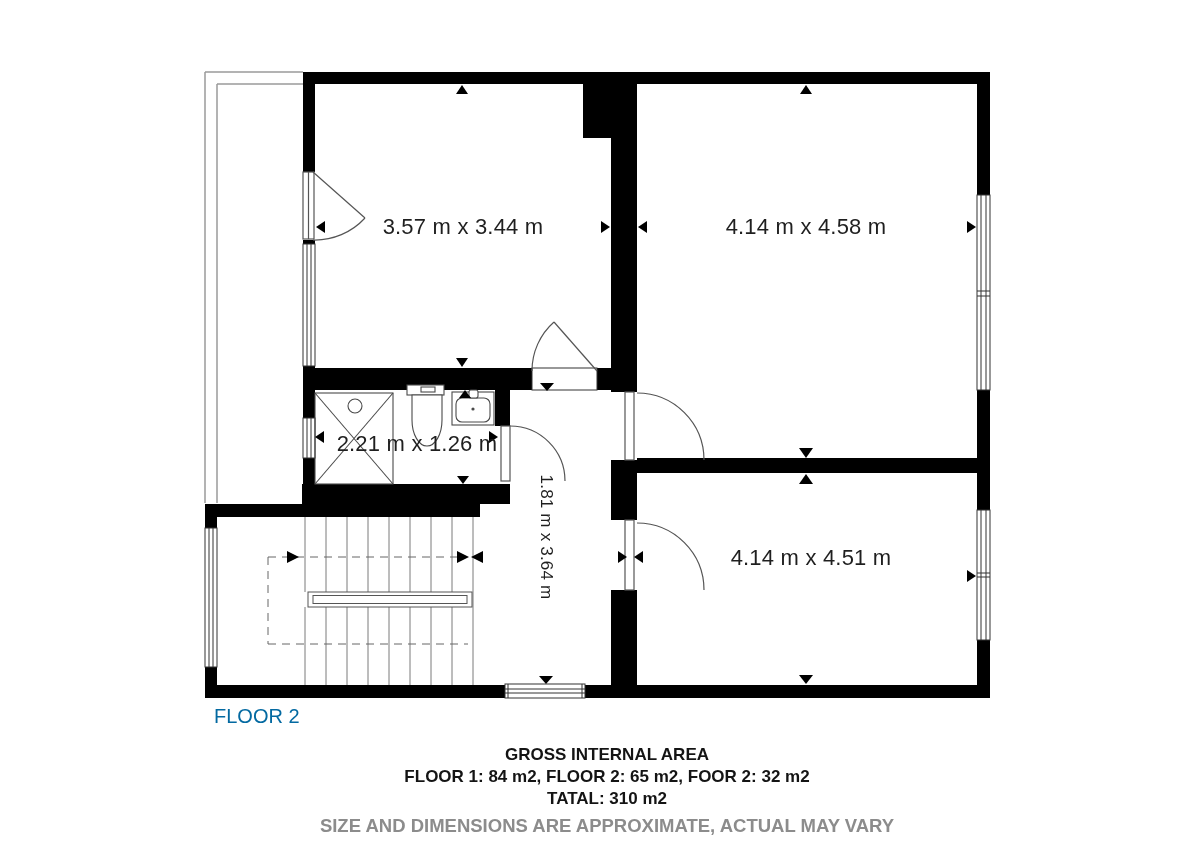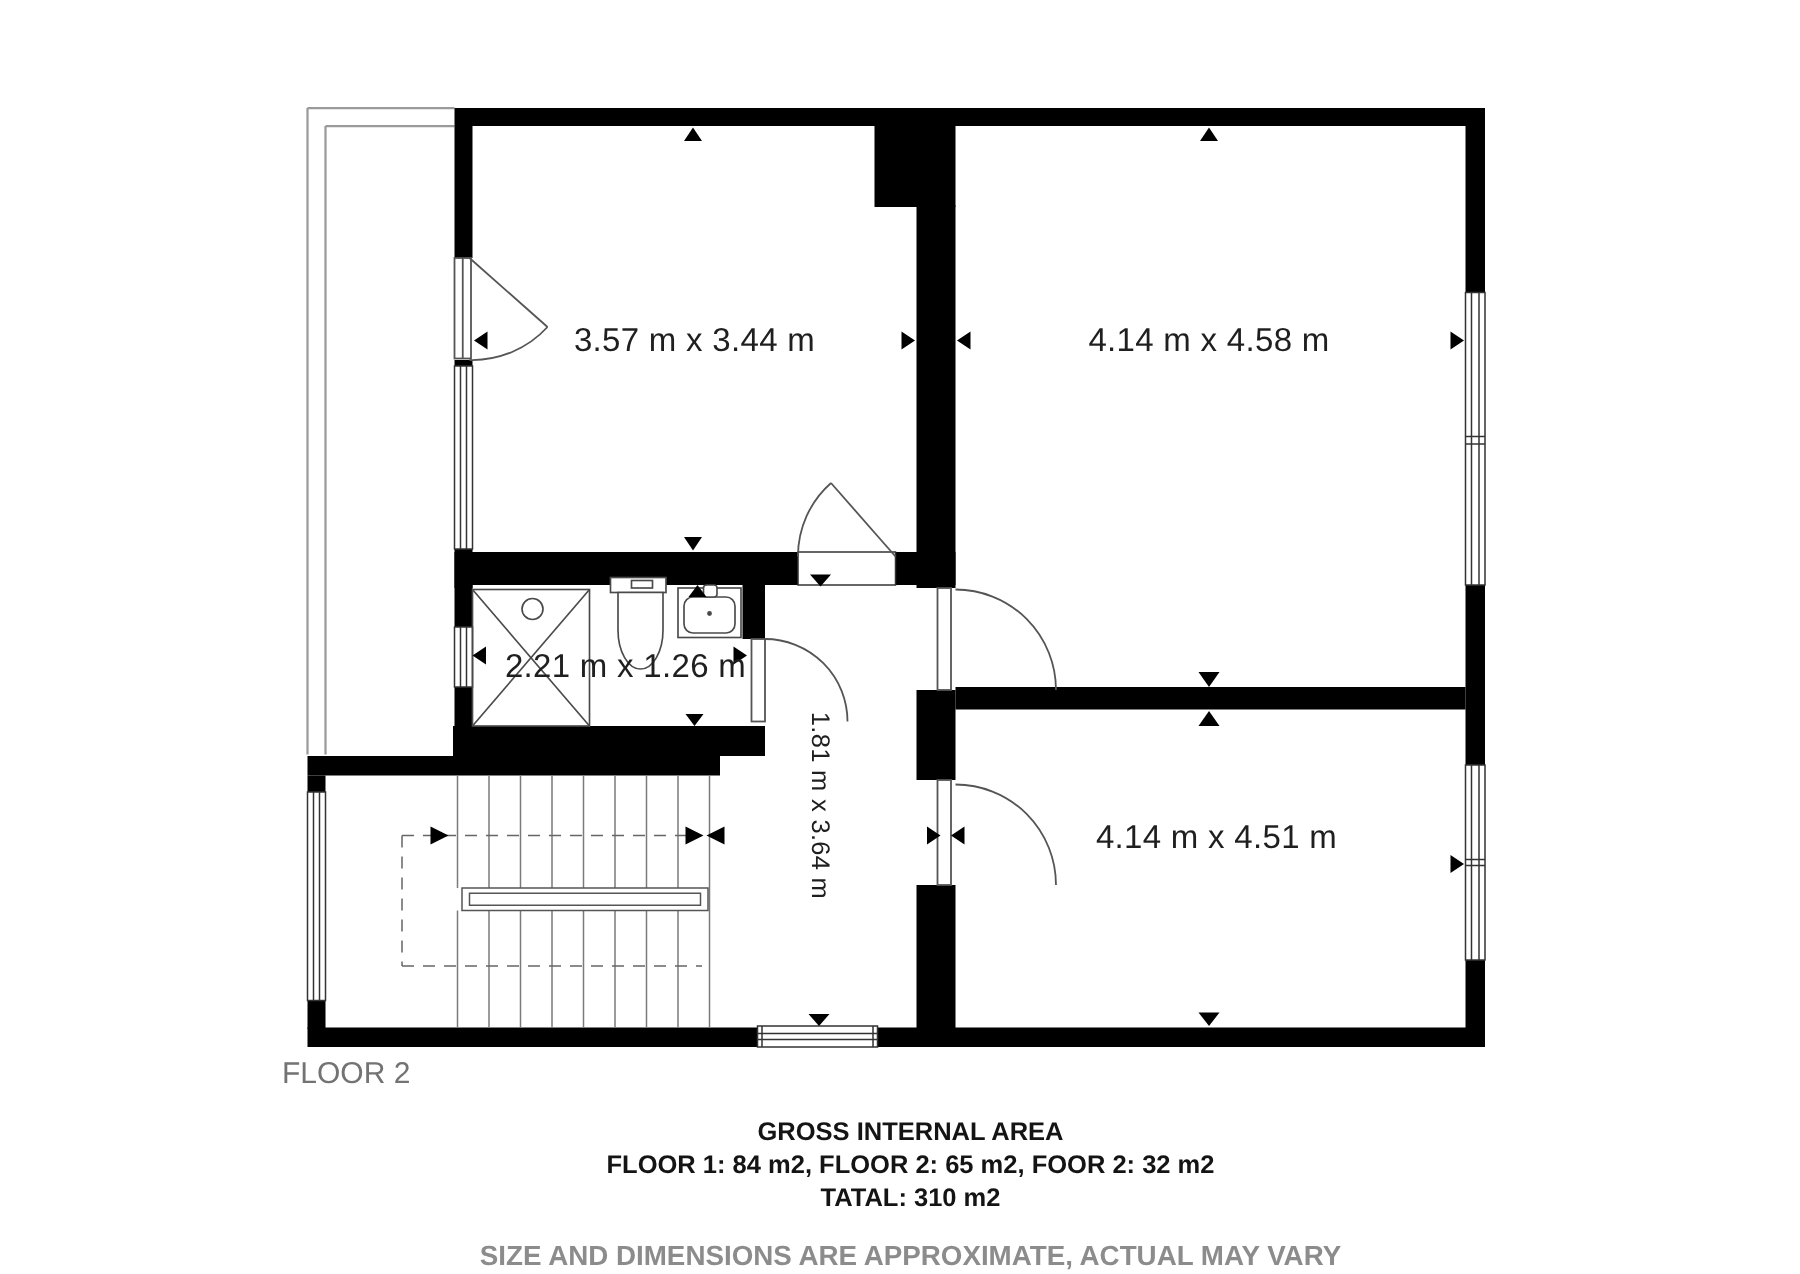--- a/index.html
+++ b/index.html
@@ -7,27 +7,27 @@
     position:relative;width:1200px;height:849px;background:#ffffff;overflow:hidden;
     font-family:"Liberation Sans", sans-serif;
   }
   .plan-svg{position:absolute;left:0;top:0;}
   .room-label{
     position:absolute;transform:translate(-50%,-50%);
     font-size:22px;color:#1f1f1f;white-space:nowrap;letter-spacing:0.2px;
   }
   .room-label.vertical{transform:translate(-50%,-50%) rotate(90deg);font-size:17px;}
   .floor-label{
-    position:absolute;left:188px;top:705px;font-size:20px;color:#737373;white-space:nowrap;
+    position:absolute;left:214px;top:705px;font-size:20px;color:#0369a1;white-space:nowrap;
   }
   .footer{
     position:absolute;left:210px;top:744px;width:794px;text-align:center;color:#141414;font-weight:bold;
   }
   .footer .line{font-size:17px;line-height:22px;white-space:nowrap;}
-  .footer .disclaimer{font-size:18.5px;line-height:23px;color:#8c8c8c;margin-top:15px;white-space:nowrap;}
+  .footer .disclaimer{font-size:18.5px;line-height:23px;color:#8c8c8c;margin-top:4px;white-space:nowrap;}
 </style>
 </head>
 <body>
 
 <div class="canvas">
 
   <svg class="plan-svg" width="1200" height="849" viewBox="0 0 1200 849">
 
     <g stroke="#9a9a9a" stroke-width="1.5" fill="none">
       <line x1="205" y1="72" x2="205" y2="503"></line>

